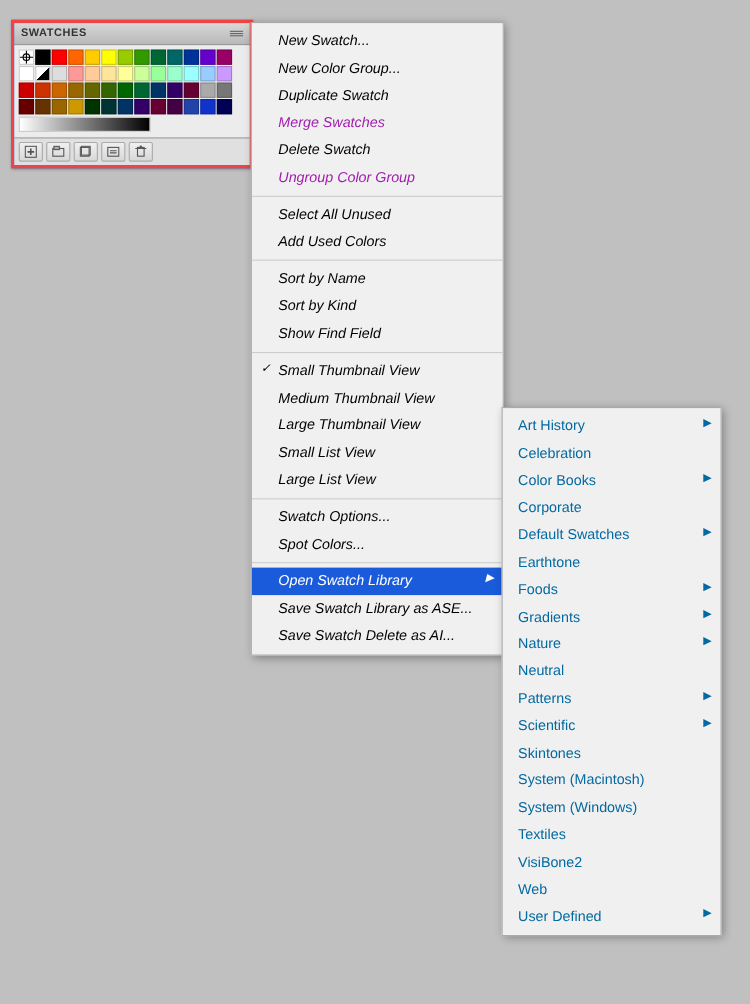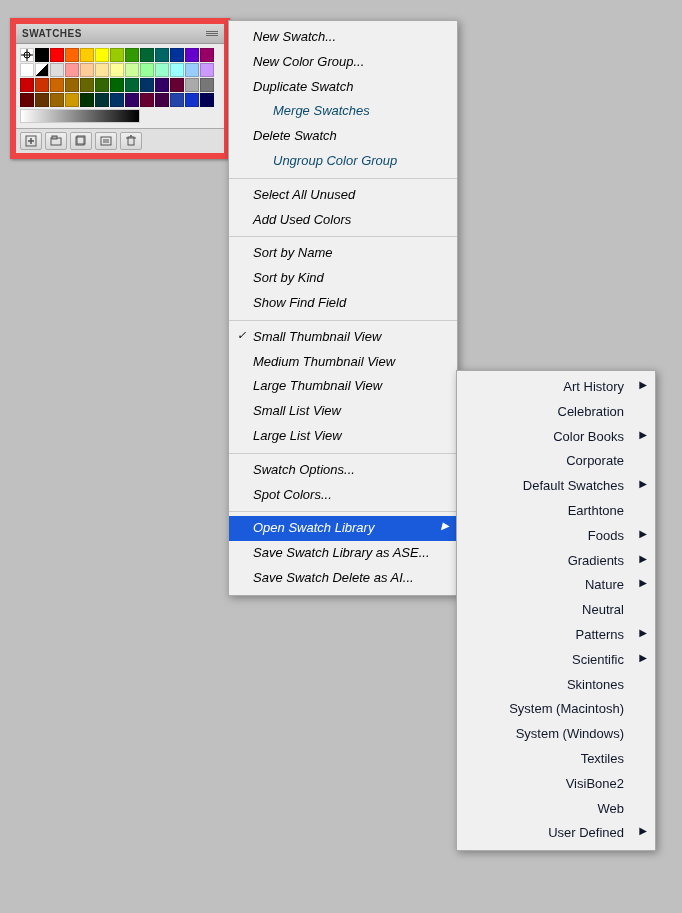--- a/index.html
+++ b/index.html
@@ -13,21 +13,21 @@
       overflow: hidden;
     }
 
     
     .swatches-panel {
       position: absolute;
       top: 18px;
       left: 10px;
       width: 220px;
       background: #3b82f6;
-      border: 6px solid #ef4444;
+      border: 3px solid #ef4444;
       box-shadow: 1px 1px 3px rgba(0,0,0,0.4);
     }
     .panel-titlebar {
       background: linear-gradient(to bottom, #d8d8d8, #b8b8b8);
       border-bottom: 1px solid #999;
       height: 20px;
       display: flex;
       align-items: center;
       justify-content: space-between;
       padding: 0 6px;
@@ -110,22 +110,21 @@
     }
     .menu-item {
       padding: 2px 20px 2px 24px;
       cursor: default;
       color: #000;
       position: relative;
       white-space: nowrap;
       line-height: 1.6;
     }
     .menu-item.disabled {
-      color: #0c4a6e;
-      margin-left: 20px;
+      color: #a21caf;
     }
     .menu-item.highlighted {
       background: #1a5bdb;
       color: white;
     }
     .menu-item.has-check::before {
       content: '✓';
       position: absolute;
       left: 8px;
       font-size: 11px;
@@ -150,25 +149,24 @@
       width: 200px;
       background: #f0f0f0;
       border: 1px solid #aaa;
       box-shadow: 2px 2px 8px rgba(0,0,0,0.35);
       padding: 4px 0;
       z-index: 20;
     }
     .submenu-item {
       padding: 2px 31px 2px 14px;
       cursor: default;
-      color: #0f172a;
+      color: #0369a1;
       position: relative;
       white-space: nowrap;
       line-height: 1.6;
-      text-align: right;
     }
     .submenu-item.has-arrow::after {
       content: '▶';
       position: absolute;
       right: 8px;
       font-size: 10px;
     }
   </style>
 </head>
 <body>

